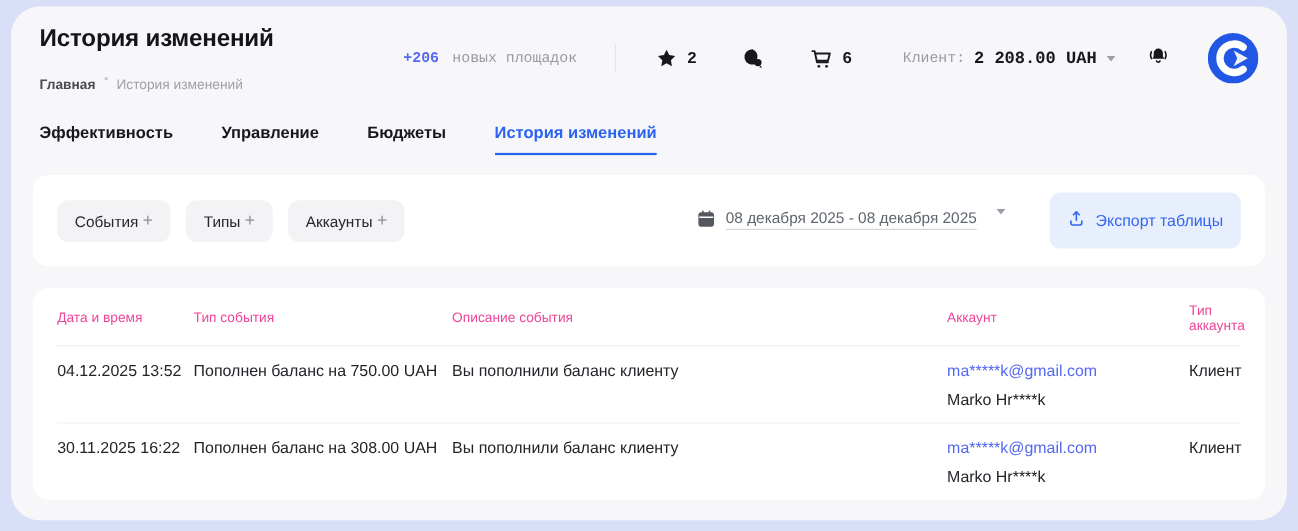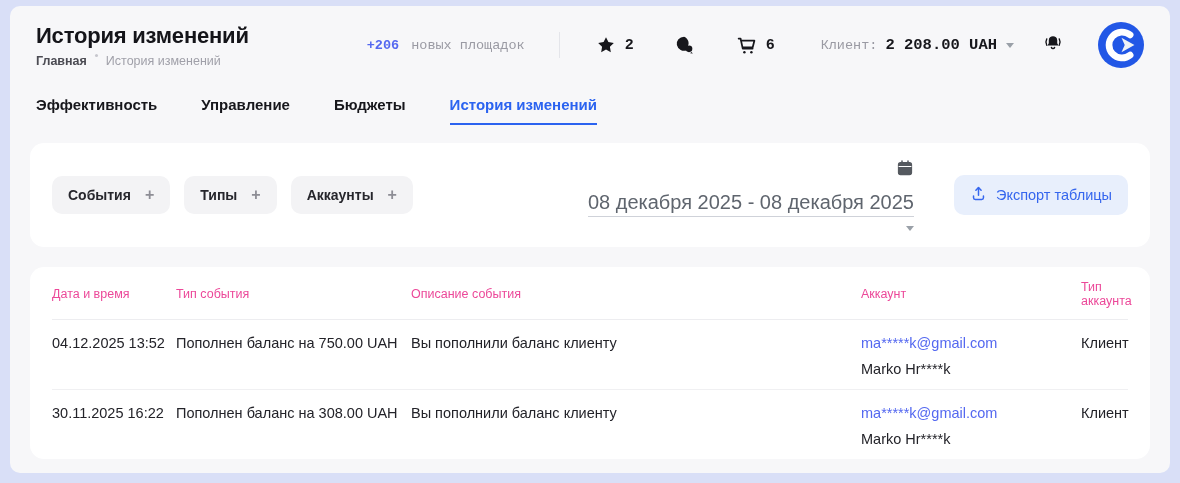--- a/index.html
+++ b/index.html
@@ -5,27 +5,27 @@
   * { box-sizing: border-box; }
   html,body { margin:0; padding:0; }
   body {
     width:1180px; height:483px; position:relative; overflow:hidden;
     background:#d9dff7;
     font-family:"Liberation Sans","DejaVu Sans",sans-serif;
     color:#1b1b20;
   }
   .app {
     position:absolute; left:10px; right:10px; top:6px; bottom:10px;
-    background:#f7f7f9; border-radius:10px; overflow:hidden;
+    background:#f7f7f9; border-radius:26px; overflow:hidden;
   }
 
   
   .header { display:flex; align-items:center; padding:16px 26px 0 26px; }
   .title-block h1 { margin:0; font-size:22px; font-weight:700; color:#141419; letter-spacing:-0.2px; }
-  .breadcrumb { margin-top:5px; font-size:12.5px; color:#a0a0a9; display:flex; align-items:flex-start; gap:8px; }
+  .breadcrumb { margin-top:22px; font-size:12.5px; color:#a0a0a9; display:flex; align-items:flex-start; gap:8px; }
   .breadcrumb .home { color:#4b4b53; font-weight:600; cursor:pointer; }
   .breadcrumb .dot { width:3px; height:3px; border-radius:50%; background:#c6c6cd; }
 
   .header-right { display:flex; align-items:center; margin-left:auto;font-family:Liberation Mono, monospace; }
   .promo { font-size:13.5px; cursor:pointer; white-space:nowrap; }
   .promo .count { color:#5468f0; font-weight:600; }
   .promo .plabel { color:#9a9aa3; margin-left:4px; }
   .vdivider { width:1px; height:26px; background:#e4e5ea; margin:0 36px 0 34px; }
   .counter { display:flex; align-items:center; gap:9px; font-size:15px; font-weight:700; color:#17171c; cursor:pointer; }
   .counter svg { display:block; }
@@ -41,27 +41,27 @@
 
   
   .tabs { display:flex; gap:44px; padding:0 26px; margin-top:28px; font-size:15px; font-weight:700; }
   .tab { color:#17171c; padding-bottom:10px; border-bottom:2px solid transparent; cursor:pointer; white-space:nowrap; }
   .tab.active { color:#2b63f0; border-bottom-color:#2b63f0; }
 
   
   .card { background:#ffffff; border-radius:14px; margin:0 20px; }
   .filter-card { margin-top:18px; padding:16px 22px; display:flex; align-items:center; }
   .chips { display:flex; gap:14px; }
-  .chip { display:inline-flex; align-items:center; gap:14px; height:38px; padding:0 16px;
-          background:#f3f3f5; border-radius:10px; font-size:14px; color:#26262c; cursor:pointer;font-weight:bold; }
+  .chip { display:inline-flex; align-items:center; gap:4px; height:38px; padding:0 16px;
+          background:#f3f3f5; border-radius:10px; font-size:14px; color:#26262c; cursor:pointer; }
   .chip .plus { color:#8d8d95; font-size:16px; line-height:1; }
   .filter-right { margin-left:auto; display:flex; align-items:center; }
-  .date-control { display:flex; align-items:flex-end; gap:9px; color:#5f656e; font-size:20px; cursor:pointer;flex-direction:column; }
+  .date-control { display:flex; align-items:flex-start; gap:9px; color:#5f656e; font-size:14px; cursor:pointer; }
   .date-control .dtxt { border-bottom:1px solid #cfd2d9; padding-bottom:2px; white-space:nowrap; }
-  .export-btn { margin-left:40px; display:flex; align-items:center; gap:9px; height:40px; padding:0 16px;
+  .export-btn { margin-left:40px; display:flex; align-items:center; gap:9px; height:51px; padding:0 16px;
                 background:#e8effc; border:none; border-radius:10px; color:#3566ee; font-size:14.5px;
                 font-weight:500; cursor:pointer; font-family:inherit; white-space:nowrap; }
 
   
   .table-card { margin-top:20px; padding:0 22px; }
   table { width:100%; border-collapse:collapse; table-layout:fixed; }
   th { text-align:left; font-weight:400; font-size:12.5px; color:#ec4899;
        padding:13px 8px 11px 0; border-bottom:1px solid #ededf0; }
   td { padding:13px 8px 10px 0; font-size:14.5px; color:#232329; vertical-align:top;
        border-bottom:1px solid #f0f0f2; line-height:20px; }

